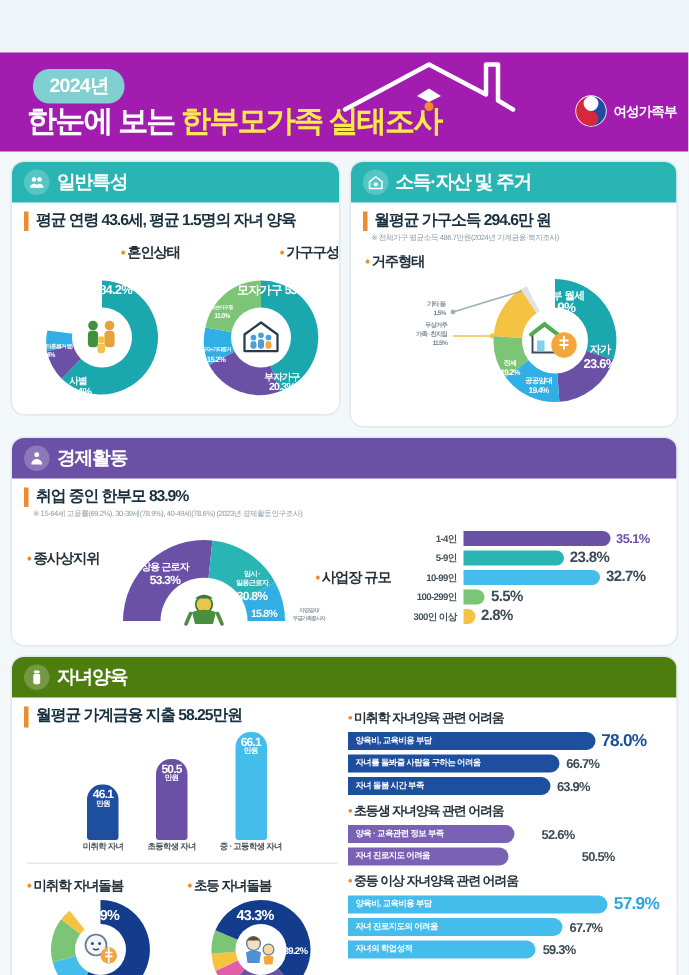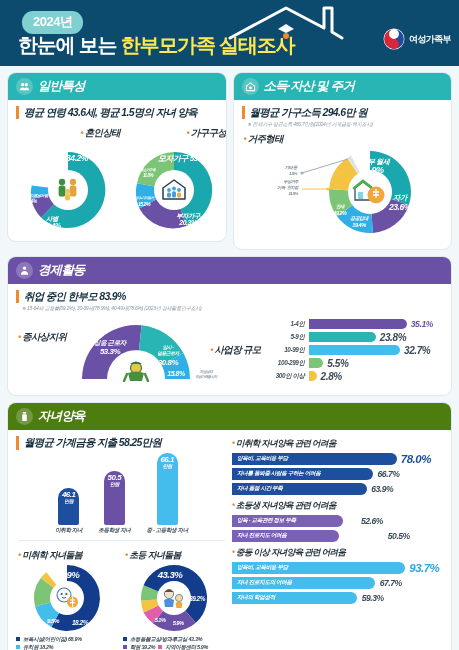--- a/index.html
+++ b/index.html
@@ -9,22 +9,23 @@
     font-family: "Liberation Sans", "DejaVu Sans", sans-serif;
     background: #eef4f8;
     overflow: hidden;
   }
   .page { position: relative; width: 459px; height: 650px; background: #f2f7fa; }
 
   
   .header {
     position: relative;
     height: 66px;
-    background: #0c4a6e;
+    background: #a21caf;
     overflow: hidden;
+    margin-top: 35px;
   }
   .hdr-year {
     position: absolute; left: 22px; top: 11px;
     background: #7fd0d0; color: #ffffff;
     font-size: 13px; font-weight: bold;
     padding: 2px 11px 3px; border-radius: 11px;
     letter-spacing: -0.5px;
   }
   .hdr-title {
     position: absolute; left: 18px; top: 32px;
@@ -42,21 +43,20 @@
   
   .grid2 { display: flex; gap: 6px; padding: 0 7px; }
   .col { flex: 1; min-width: 0; }
 
   .card {
     background: #ffffff;
     border-radius: 9px;
     overflow: hidden;
     margin-top: 6px;
     border: 1px solid #dfe9ee;
-    font-style: italic;
   }
   .card-head {
     display: flex; align-items: center; gap: 5px;
     padding: 5px 9px 5px 8px;
     color: #ffffff; font-size: 12.5px; font-weight: bold;
     letter-spacing: -0.8px;
   }
   .head-teal { background: #2ab5b5; }
   .head-purple { background: #6b51a6; }
   .head-blue { background: #4d7c0f; }
@@ -560,21 +560,21 @@
             <div class="drow">
               <div class="dbar" style="width:50.5%; background:#7b61b5;">자녀 진로지도 어려움</div>
               <div class="dval sm" style="left:53%;padding-left:44px;">50.5%</div>
             </div>
           </div>
 
           <div class="dblock">
             <div class="dtitle">중등 이상 자녀양육 관련 어려움</div>
             <div class="drow">
               <div class="dbar" style="width:82.1%; background:#45bdec;">양육비, 교육비용 부담</div>
-              <div class="dval big" style="left:84%; color:#2aa6de;">93.7%</div>
+              <div class="dval big" style="left:84%; color:#2aa6de;">57.9%</div>
             </div>
             <div class="drow">
               <div class="dbar" style="width:67.7%; background:#45bdec;">자녀 진로지도의 어려움</div>
               <div class="dval sm" style="left:70%;">67.7%</div>
             </div>
             <div class="drow">
               <div class="dbar" style="width:59.3%; background:#45bdec;">자녀의 학업성적</div>
               <div class="dval sm" style="left:61.5%;">59.3%</div>
             </div>
           </div>

